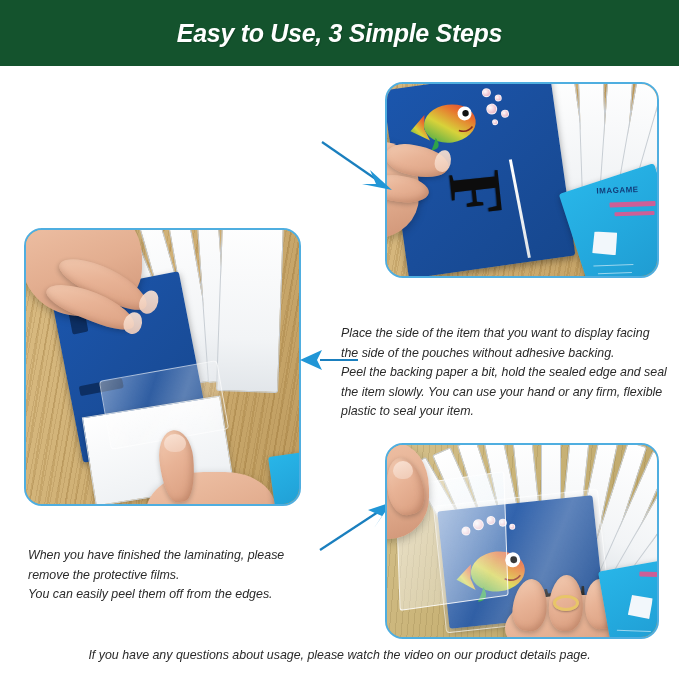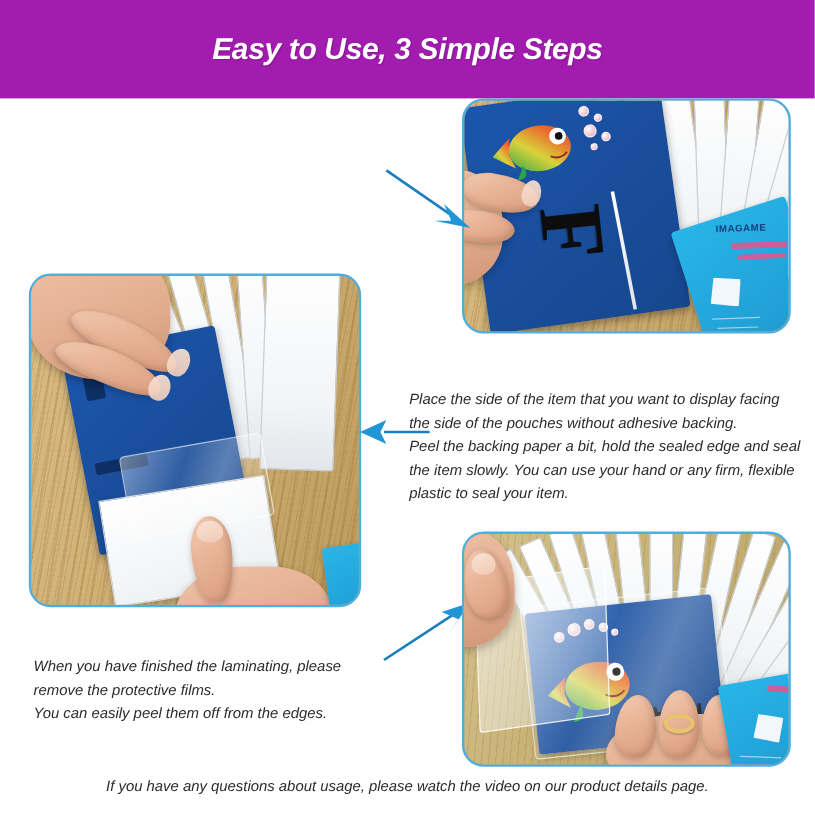--- a/index.html
+++ b/index.html
@@ -12,22 +12,22 @@
   #page {
     position: relative;
     width: 679px; height: 679px;
     background: #ffffff;
   }
 
   
   .banner {
     position: absolute;
     left: 0; top: 0;
-    width: 679px; height: 82px;
-    background: #a21caf;
+    width: 679px; height: 66px;
+    background: #14532d;
     display: flex;
     align-items: center;
     justify-content: center;
   }
   .banner-title {
     color: #ffffff;
     font-size: 25px;
     font-weight: bold;
     font-style: italic;
     letter-spacing: -0.3px;

